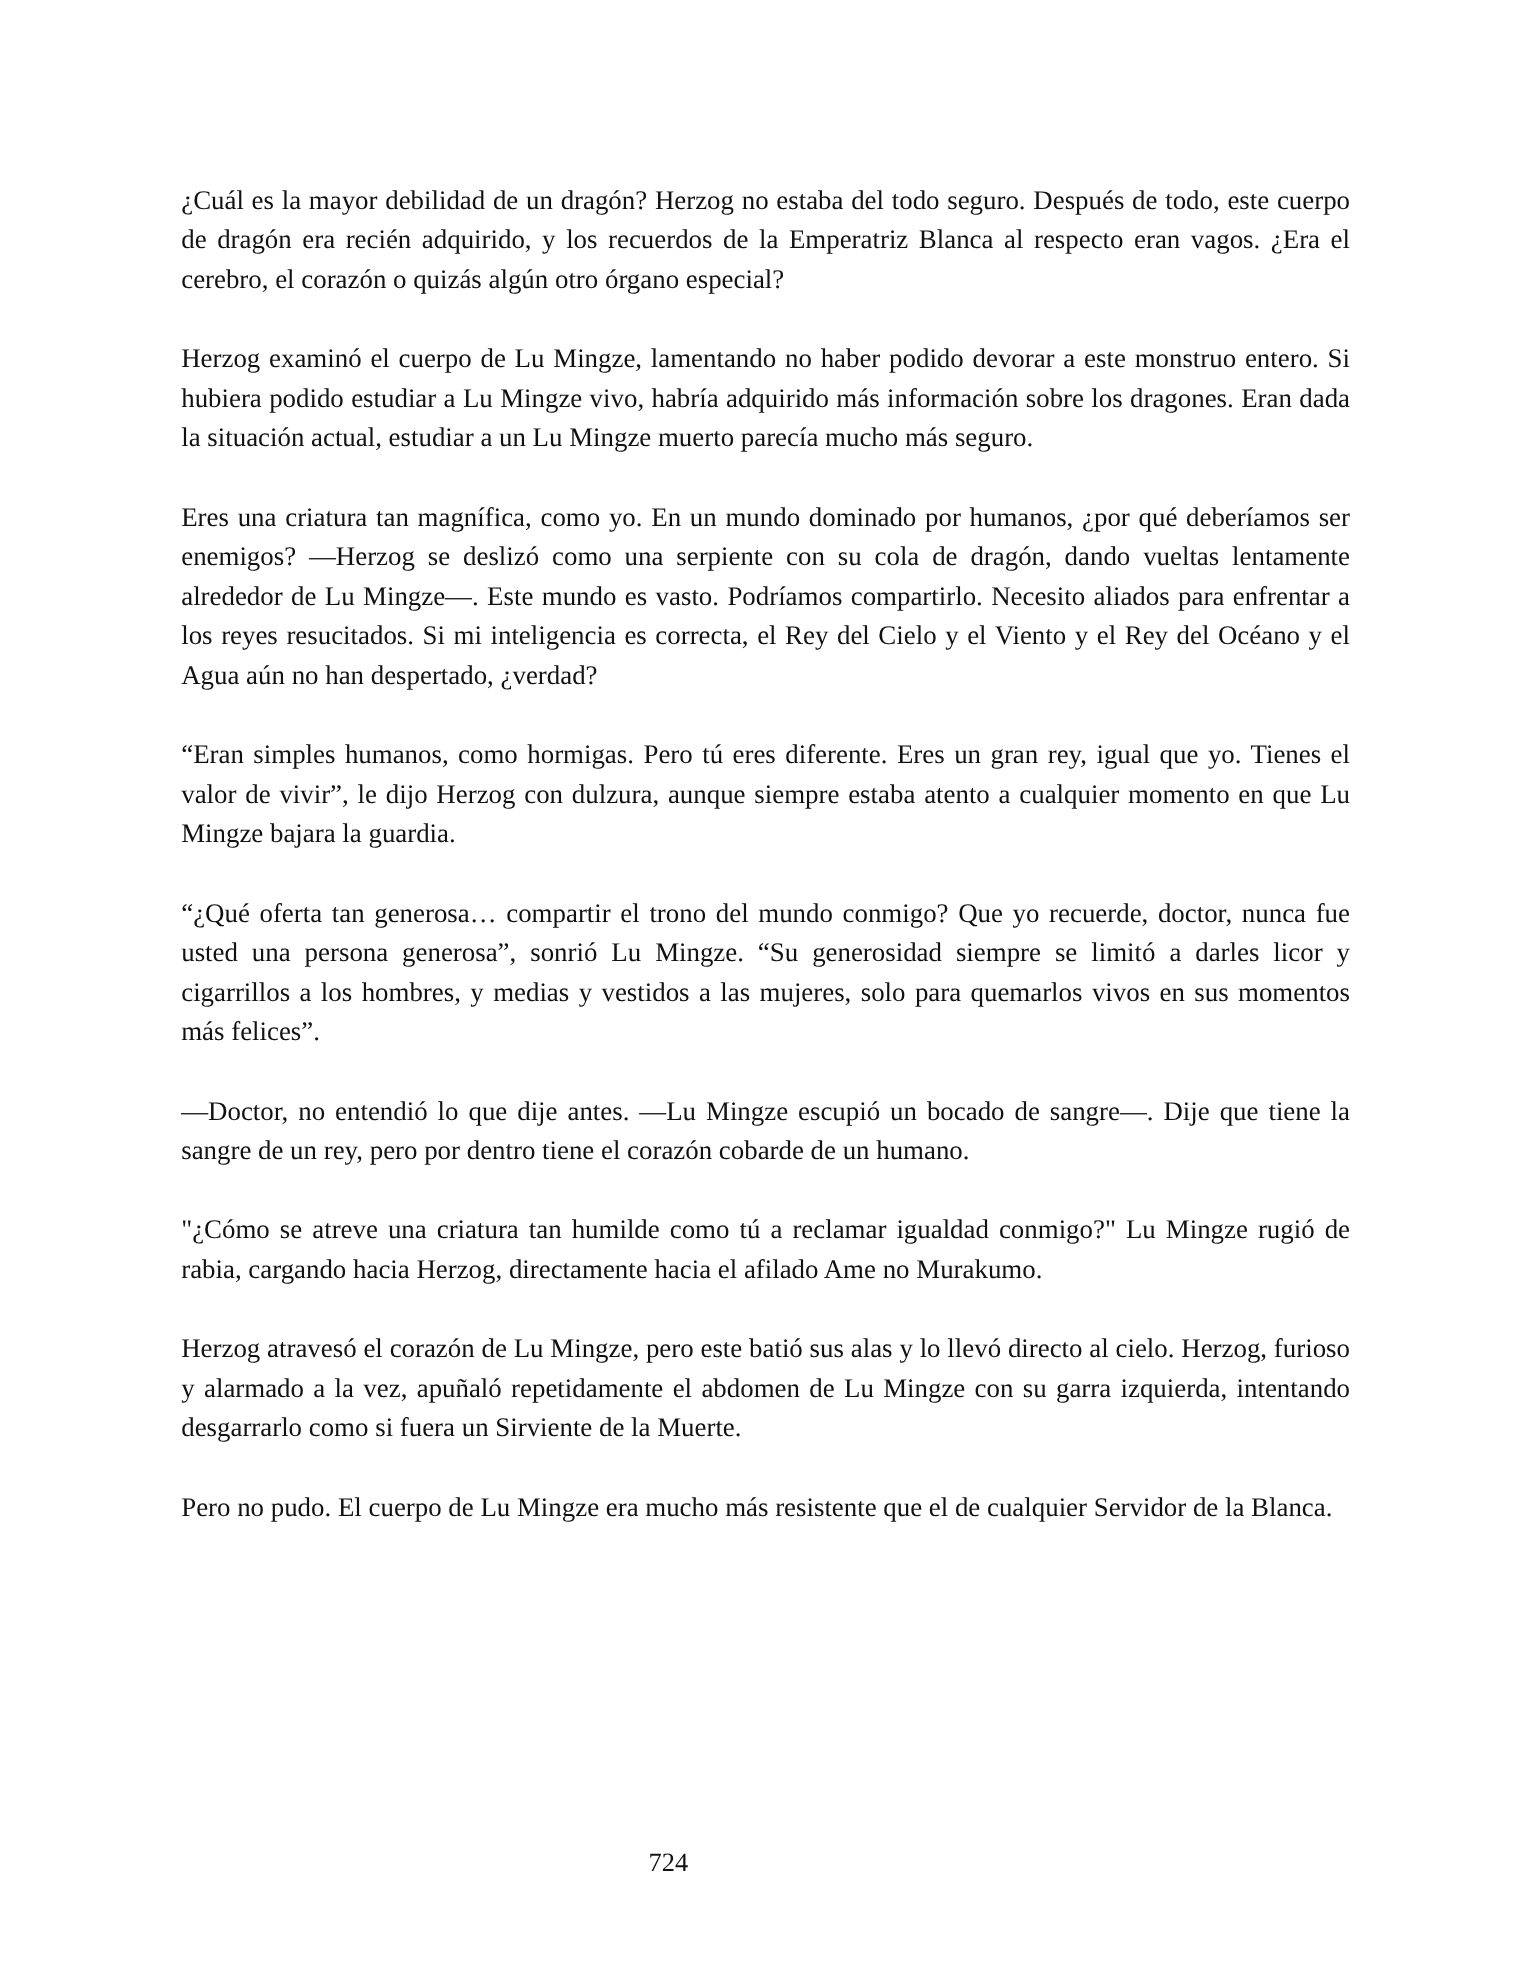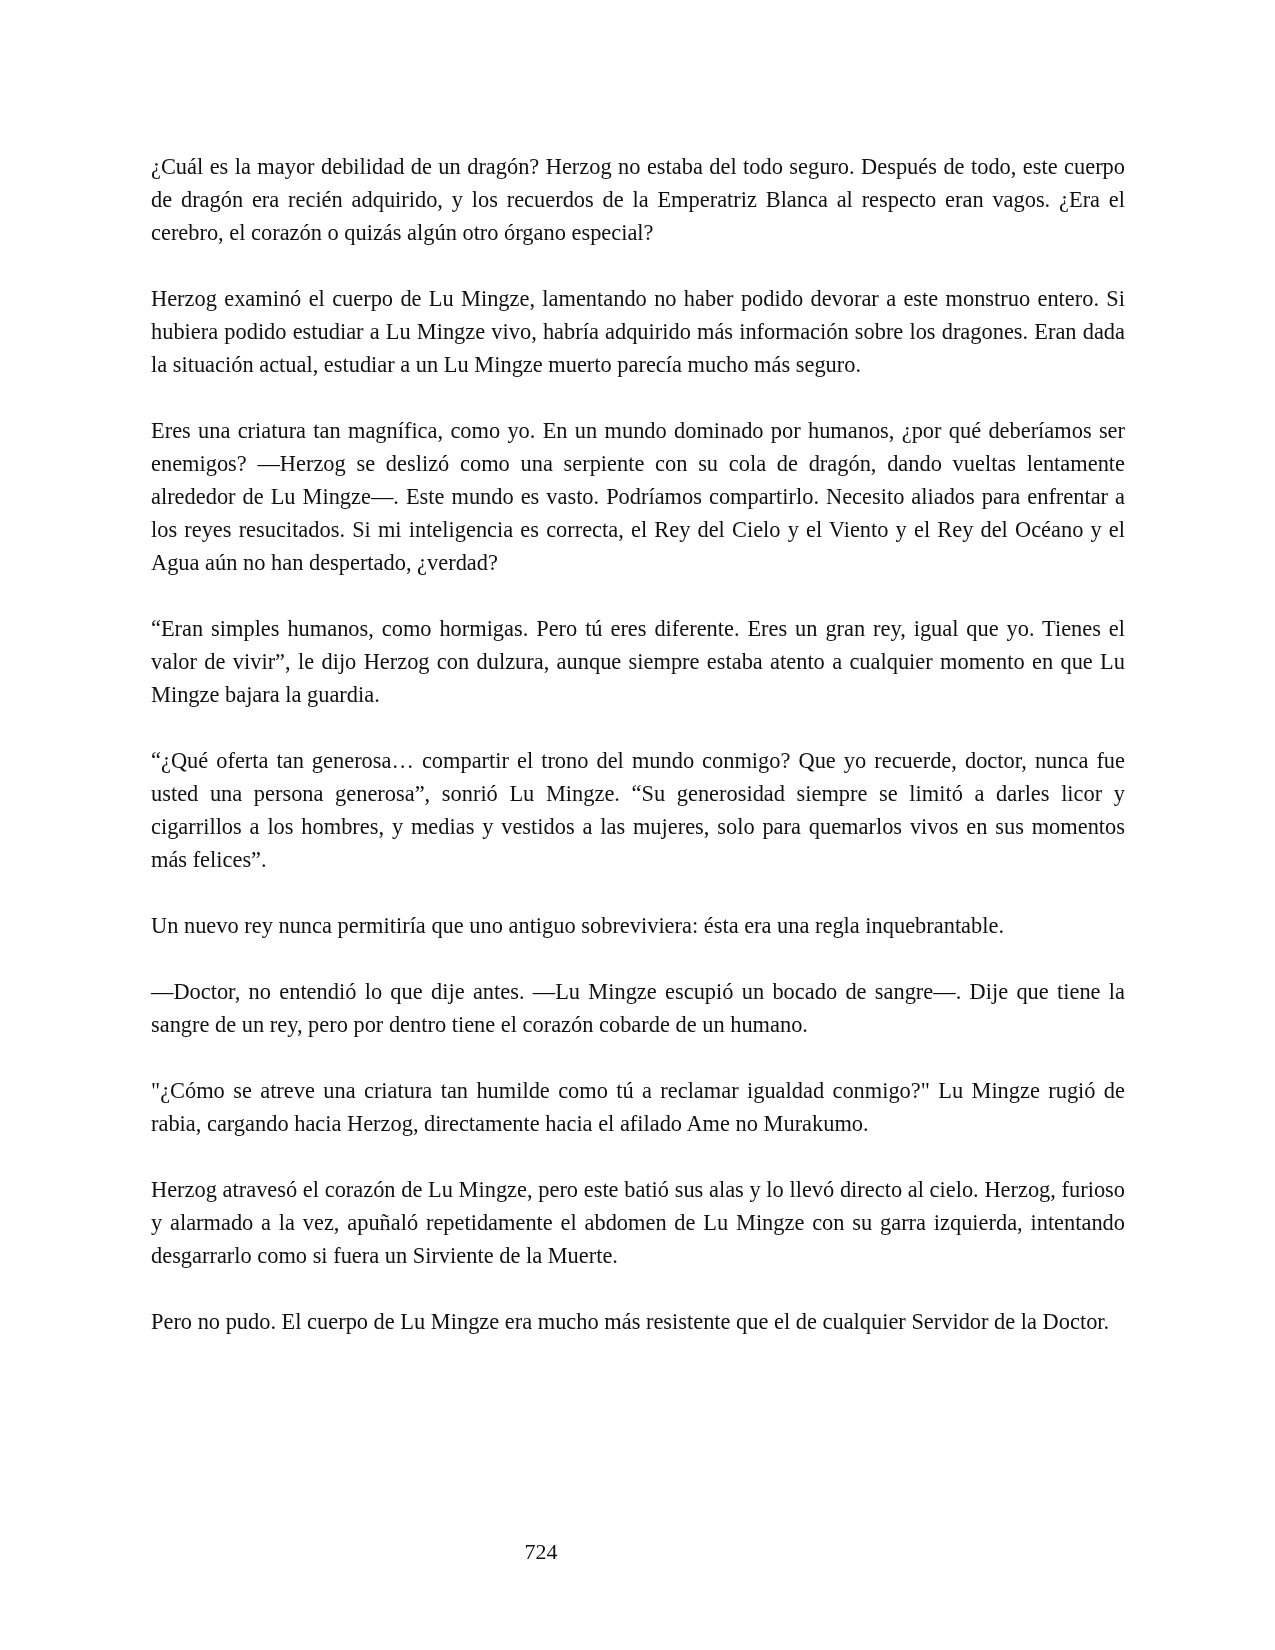--- a/index.html
+++ b/index.html
@@ -22,37 +22,36 @@
       width: 974px;
     }
     .para {
       margin: 0 0 33px 0;
       font-size: 22.4px;
       line-height: 33px;
       text-align: justify;
     }
     .page-number {
       position: absolute;
-      left: 0;
+      left: 16px;
       width: 1082px;
       top: 1537px;
       text-align: center;
       font-size: 22px;
       line-height: 30px;
     }
   </style>
 </head>
 <body>
 
 <div class="page-body">
   <p class="para">¿Cuál es la mayor debilidad de un dragón? Herzog no estaba del todo seguro. Después de todo, este cuerpo de dragón era recién adquirido, y los recuerdos de la Emperatriz Blanca al respecto eran vagos. ¿Era el cerebro, el corazón o quizás algún otro órgano especial?</p>
   <p class="para">Herzog examinó el cuerpo de Lu Mingze, lamentando no haber podido devorar a este monstruo entero. Si hubiera podido estudiar a Lu Mingze vivo, habría adquirido más información sobre los dragones. Eran dada la situación actual, estudiar a un Lu Mingze muerto parecía mucho más seguro.</p>
   <p class="para">Eres una criatura tan magnífica, como yo. En un mundo dominado por humanos, ¿por qué deberíamos ser enemigos? —Herzog se deslizó como una serpiente con su cola de dragón, dando vueltas lentamente alrededor de Lu Mingze—. Este mundo es vasto. Podríamos compartirlo. Necesito aliados para enfrentar a los reyes resucitados. Si mi inteligencia es correcta, el Rey del Cielo y el Viento y el Rey del Océano y el Agua aún no han despertado, ¿verdad?</p>
   <p class="para">“Eran simples humanos, como hormigas. Pero tú eres diferente. Eres un gran rey, igual que yo. Tienes el valor de vivir”, le dijo Herzog con dulzura, aunque siempre estaba atento a cualquier momento en que Lu Mingze bajara la guardia.</p>
   <p class="para">“¿Qué oferta tan generosa… compartir el trono del mundo conmigo? Que yo recuerde, doctor, nunca fue usted una persona generosa”, sonrió Lu Mingze. “Su generosidad siempre se limitó a darles licor y cigarrillos a los hombres, y medias y vestidos a las mujeres, solo para quemarlos vivos en sus momentos más felices”.</p>
-  <p class="para">Un nuevo rey nunca permitiría que uno antiguo sobreviviera: ésta era una regla inquebrantable.</p>
   <p class="para">—Doctor, no entendió lo que dije antes. —Lu Mingze escupió un bocado de sangre—. Dije que tiene la sangre de un rey, pero por dentro tiene el corazón cobarde de un humano.</p>
   <p class="para">"¿Cómo se atreve una criatura tan humilde como tú a reclamar igualdad conmigo?" Lu Mingze rugió de rabia, cargando hacia Herzog, directamente hacia el afilado Ame no Murakumo.</p>
   <p class="para">Herzog atravesó el corazón de Lu Mingze, pero este batió sus alas y lo llevó directo al cielo. Herzog, furioso y alarmado a la vez, apuñaló repetidamente el abdomen de Lu Mingze con su garra izquierda, intentando desgarrarlo como si fuera un Sirviente de la Muerte.</p>
-  <p class="para">Pero no pudo. El cuerpo de Lu Mingze era mucho más resistente que el de cualquier Servidor de la Doctor.</p>
+  <p class="para">Pero no pudo. El cuerpo de Lu Mingze era mucho más resistente que el de cualquier Servidor de la Blanca.</p>
 </div>
 
 <div class="page-number">724</div>
 
 </body></html>

